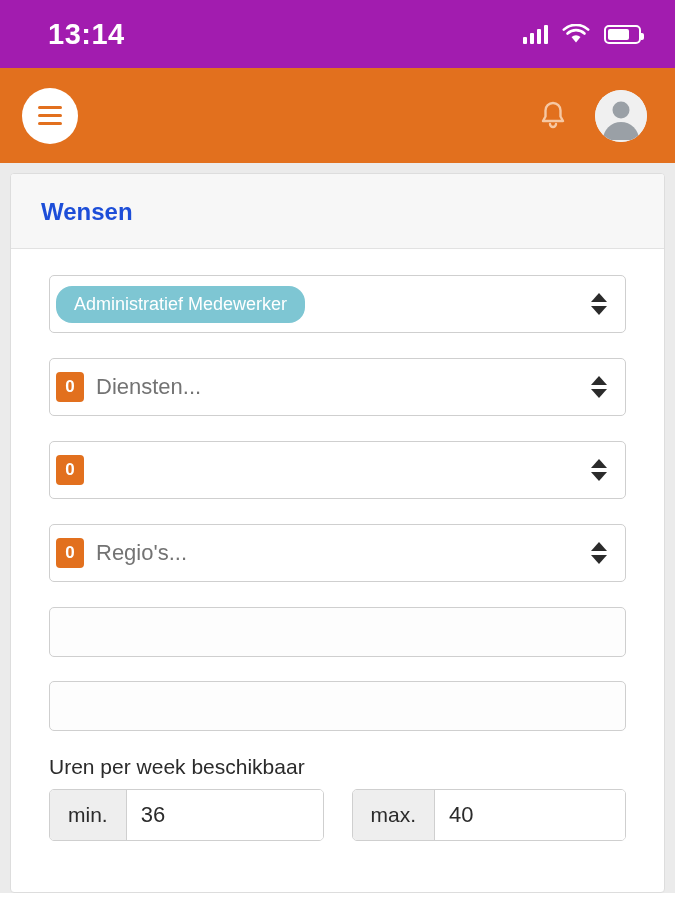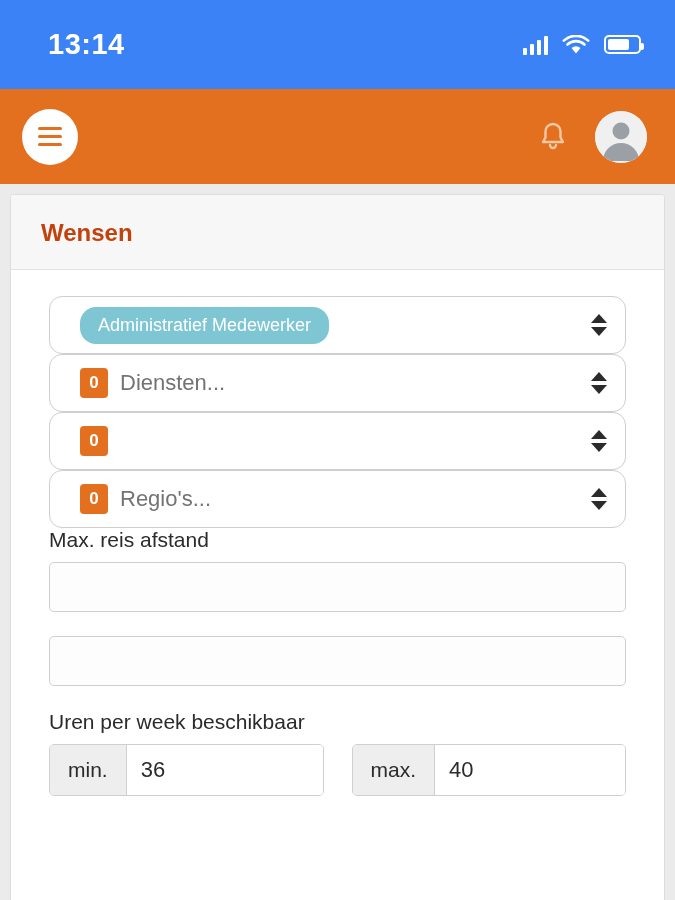--- a/index.html
+++ b/index.html
@@ -6,22 +6,22 @@
   html, body {
     width: 675px;
     height: 900px;
     overflow: hidden;
     font-family: "Liberation Sans", sans-serif;
     background: #ffffff;
   }
 
   
   .status-bar {
-    height: 89px;
-    background: #3b82f6;
+    height: 68px;
+    background: #a21caf;
     color: #ffffff;
     display: flex;
     align-items: center;
     justify-content: space-between;
     padding: 0 34px 0 48px;
     text-align: center;
   }
   .status-time {
     font-size: 29px;
     font-weight: bold;
@@ -131,38 +131,39 @@
     border-radius: 4px;
     height: 100%;
     overflow: hidden;
   }
   .card-header {
     background: #f7f7f7;
     border-bottom: 1px solid #e2e2e2;
     padding: 24px 30px 22px 30px;
   }
   .card-title {
-    color: #c2410c;
+    color: #1d4ed8;
     font-size: 24px;
     font-weight: bold;
   }
   .card-body {
     padding: 26px 38px 0 38px;
   }
 
   
   .select-row {
     position: relative;
     height: 58px;
     border: 1px solid #cfcfcf;
-    border-radius: 13px;
-    background: #ffffff;
-    display: flex;
-    align-items: center;
-    padding: 0 46px 0 30px;
+    border-radius: 5px;
+    background: #ffffff;
+    display: flex;
+    align-items: center;
+    padding: 0 46px 0 6px;
+    margin-bottom: 25px;
     cursor: pointer;
   }
   .chip {
     background: #7ec6d3;
     color: #ffffff;
     border-radius: 16px;
     font-size: 18px;
     padding: 8px 18px;
     white-space: nowrap;
   }
@@ -344,21 +345,20 @@
       <div class="select-row">
         <span class="count-badge">0</span>
         <span class="select-label">Regio's...</span>
         <span class="stepper-arrows">
           <span class="arrow-up"></span>
             <span class="arrow-down"></span>
         </span>
       </div>
 
       
-      <div class="field-label">Max. reis afstand</div>
       <input class="text-input" type="text" value="" style="">
 
       
       <input class="text-input" type="text" value="" style="">
 
       
       <div class="field-label">Uren per week beschikbaar</div>
       <div class="range-row">
         <div class="input-group">
           <span class="input-addon">min.</span>

